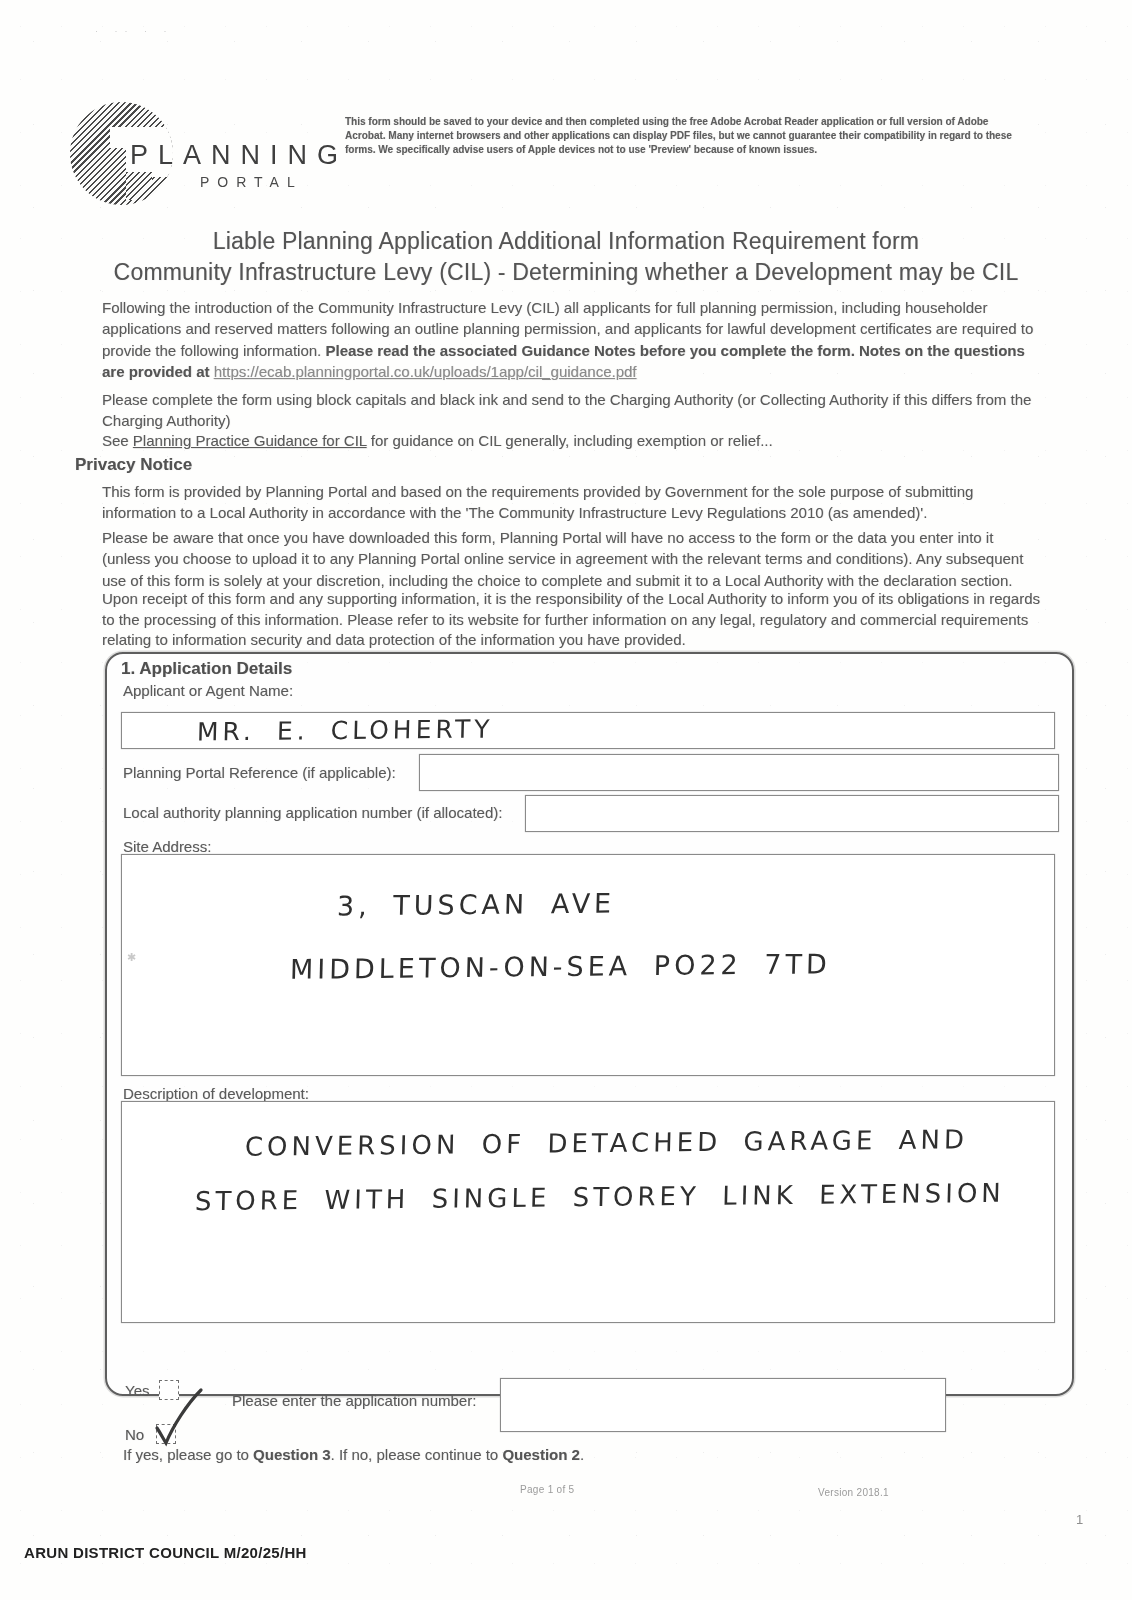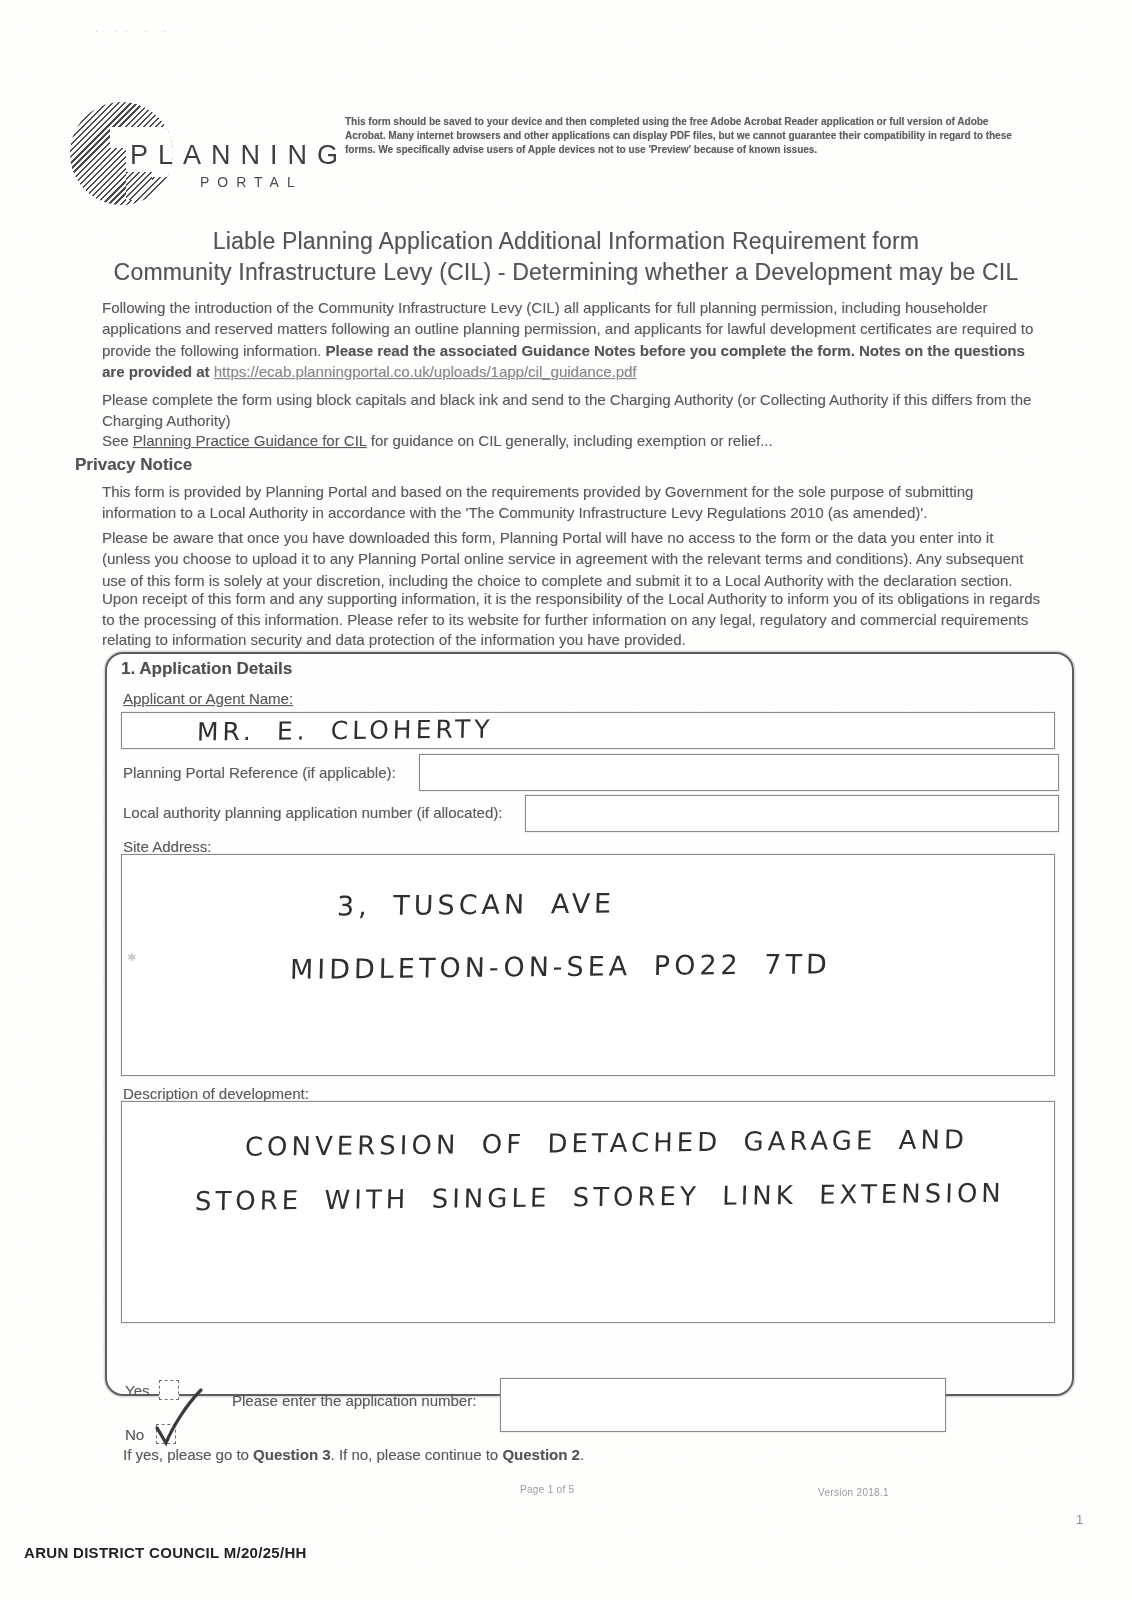--- a/index.html
+++ b/index.html
@@ -100,21 +100,21 @@
   </div>
 
   <div class="abs privacy-h scan">Privacy Notice</div>
   <div class="abs para scan" style="left:75px; top:481px; width:940px;">This form is provided by Planning Portal and based on the requirements provided by Government for the sole purpose of submitting information to a Local Authority in accordance with the 'The Community Infrastructure Levy Regulations 2010 (as amended)'.</div>
   <div class="abs para scan" style="left:75px; top:527px; width:942px;">Please be aware that once you have downloaded this form, Planning Portal will have no access to the form or the data you enter into it (unless you choose to upload it to any Planning Portal online service in agreement with the relevant terms and conditions). Any subsequent use of this form is solely at your discretion, including the choice to complete and submit it to a Local Authority with the declaration section.</div>
   <div class="abs para scan" style="left:75px; top:589px; width:940px; line-height:1.38;">Upon receipt of this form and any supporting information, it is the responsibility of the Local Authority to inform you of its obligations in regards to the processing of this information. Please refer to its website for further information on any legal, regulatory and commercial requirements relating to information security and data protection of the information you have provided.</div>
 
   <div class="abs sect">
     <div class="abs sect-h scan">1. Application Details</div>
 
-    <div class="abs lbl scan" style="left:16px; top:36px;text-decoration:underline;">Applicant or Agent Name:</div>
+    <div class="abs lbl scan" style="left:16px; top:28px;">Applicant or Agent Name:</div>
     <div class="inputbox" style="left:14px; top:58px; width:934px; height:37px;">
       <span class="hand abs" style="left:75px; top:3px; font-size:25px;">MR. E. CLOHERTY</span>
     </div>
 
     <div class="abs lbl scan" style="left:16px; top:110px;">Planning Portal Reference (if applicable):</div>
     <div class="inputbox" style="left:312px; top:100px; width:640px; height:37px;">
       <span class="hand abs" style="left:10px; top:4px; font-size:24px;"></span>
     </div>
 
     <div class="abs lbl scan" style="left:16px; top:150px;">Local authority planning application number (if allocated):</div>

